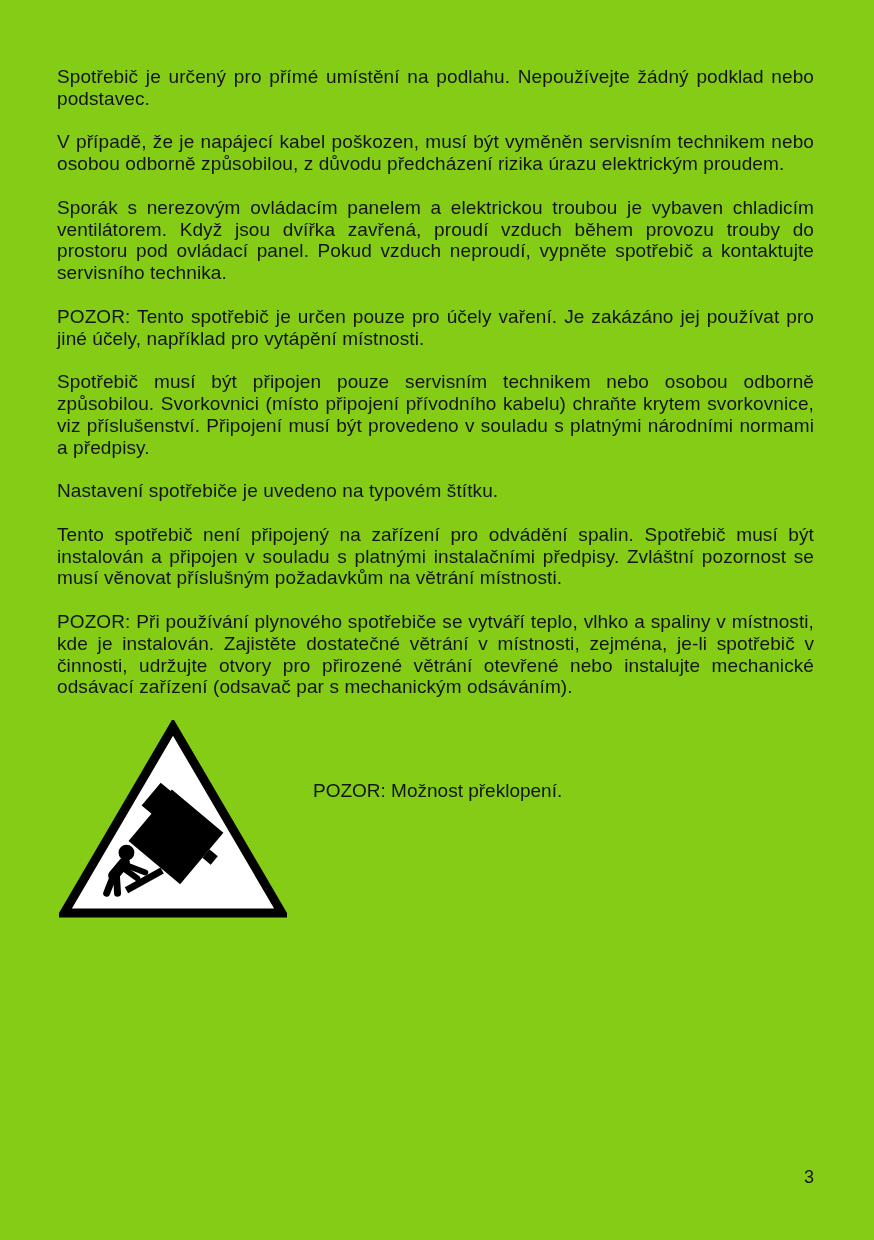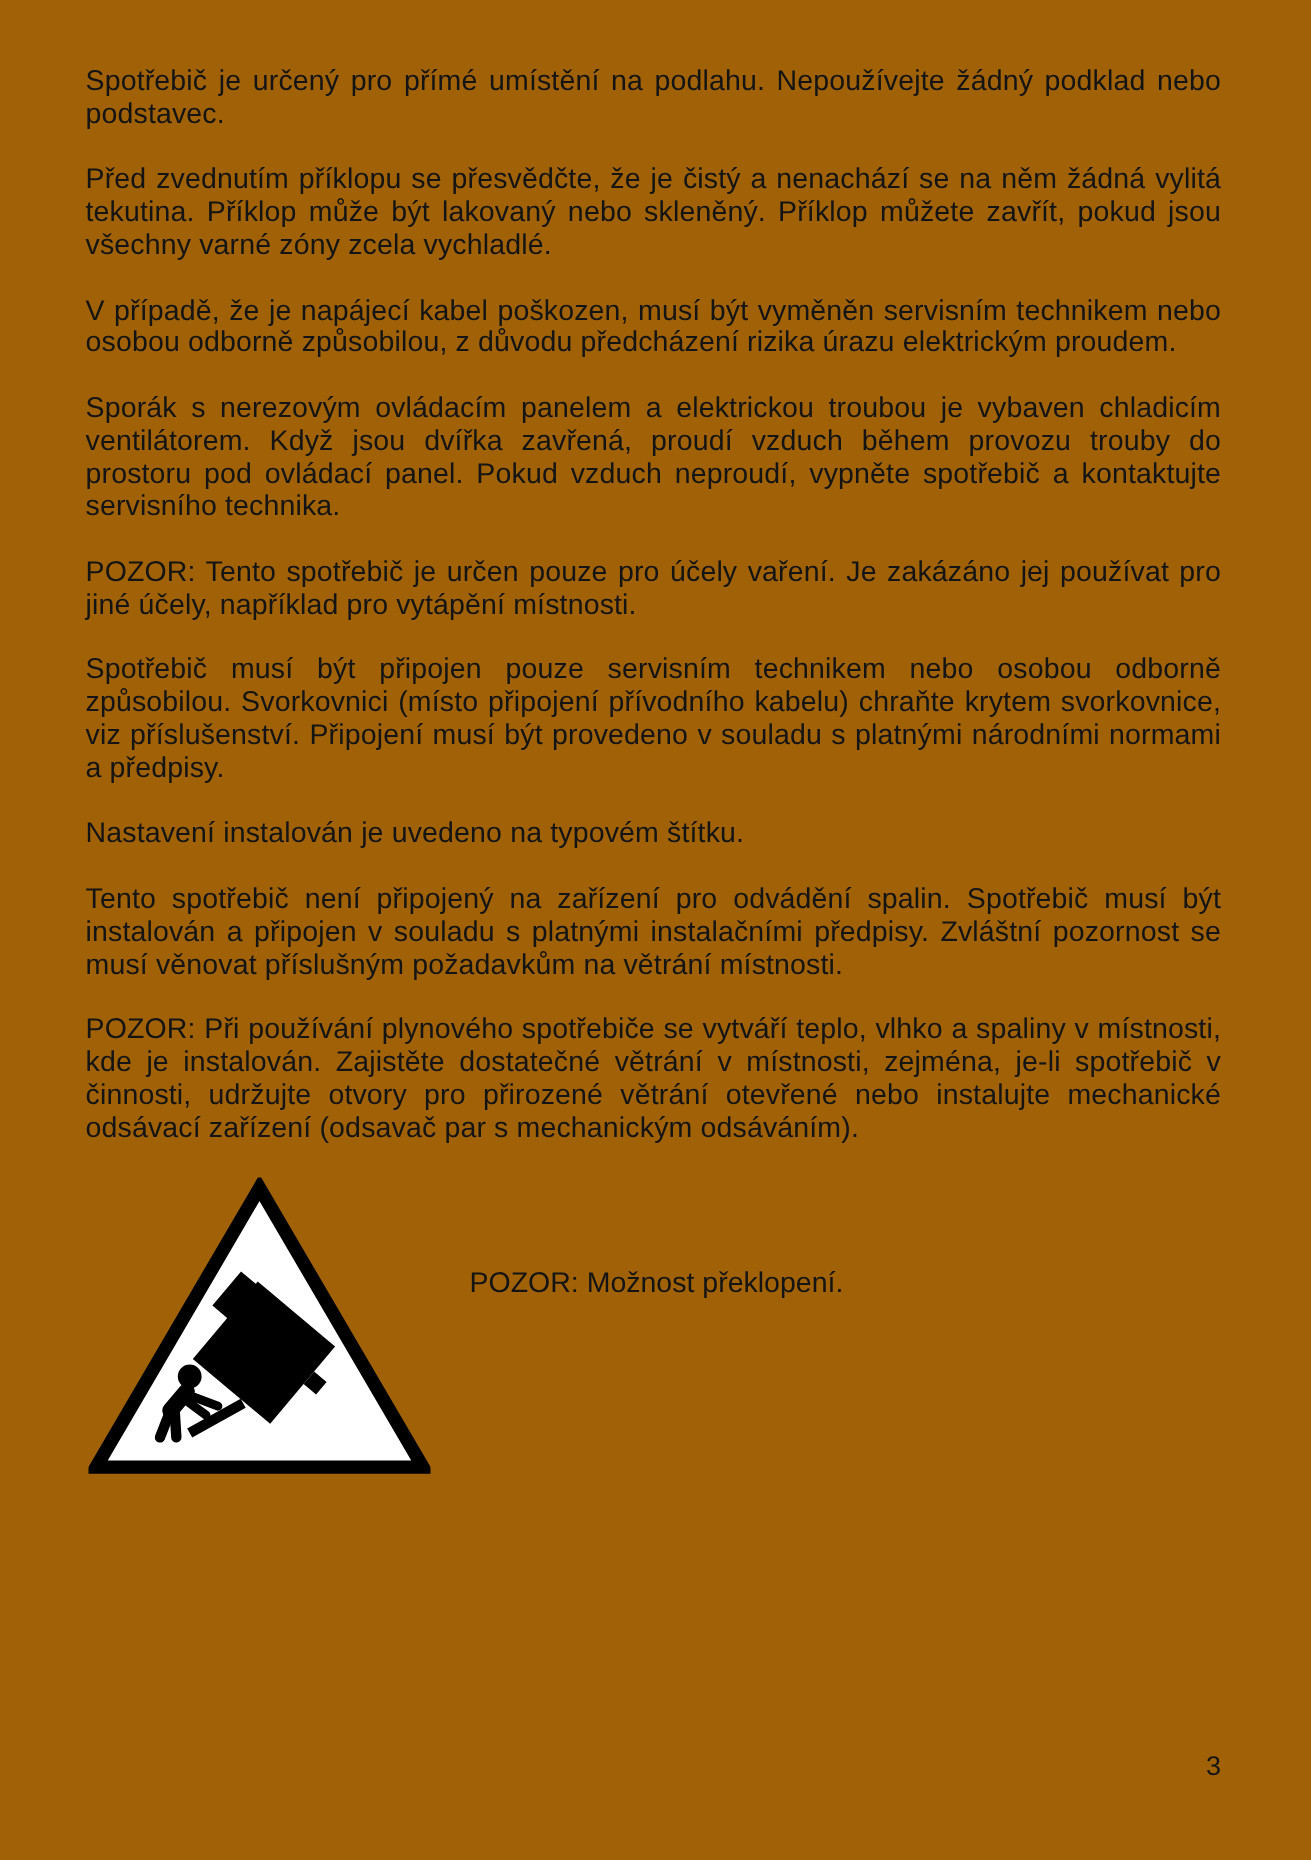--- a/index.html
+++ b/index.html
@@ -1,22 +1,22 @@
 <!DOCTYPE html>
 <html lang="cs"><head>
 <meta charset="utf-8">
 <style>
   html, body { margin: 0; padding: 0; background: #ffffff; }
   .page {
     position: relative;
     width: 874px;
     height: 1240px;
-    background: #a16207;
+    background: #84cc16;
     box-sizing: border-box;
-    padding: 44px 60px 0 57px;
+    padding: 66px 60px 0 57px;
     font-family: "Liberation Sans", "DejaVu Sans", sans-serif;
     color: #141414;
     overflow: hidden;
   }
   .body-text p {
     margin: 0 0 21.8px 0;
     font-size: 19px;
     line-height: 21.8px;
     text-align: justify;
     letter-spacing: 0.1px;
@@ -49,26 +49,25 @@
     line-height: 21px;
   }
 </style>
 </head>
 <body>
 
 <div class="page">
 
   <div class="body-text">
     <p>Spotřebič je určený pro přímé umístění na podlahu. Nepoužívejte žádný podklad nebo podstavec.</p>
-    <p>Před zvednutím příklopu se přesvědčte, že je čistý a nenachází se na něm žádná vylitá tekutina. Příklop může být lakovaný nebo skleněný. Příklop můžete zavřít, pokud jsou všechny varné zóny zcela vychladlé.</p>
     <p>V případě, že je napájecí kabel poškozen, musí být vyměněn servisním technikem nebo osobou odborně způsobilou, z důvodu předcházení rizika úrazu elektrickým proudem.</p>
     <p>Sporák s nerezovým ovládacím panelem a elektrickou troubou je vybaven chladicím ventilátorem. Když jsou dvířka zavřená, proudí vzduch během provozu trouby do prostoru pod ovládací panel. Pokud vzduch neproudí, vypněte spotřebič a kontaktujte servisního technika.</p>
     <p>POZOR: Tento spotřebič je určen pouze pro účely vaření. Je zakázáno jej používat pro jiné účely, například pro vytápění místnosti.</p>
     <p>Spotřebič musí být připojen pouze servisním technikem nebo osobou odborně způsobilou. Svorkovnici (místo připojení přívodního kabelu) chraňte krytem svorkovnice, viz příslušenství. Připojení musí být provedeno v souladu s platnými národními normami a předpisy.</p>
-    <p>Nastavení instalován je uvedeno na typovém štítku.</p>
+    <p>Nastavení spotřebiče je uvedeno na typovém štítku.</p>
     <p>Tento spotřebič není připojený na zařízení pro odvádění spalin. Spotřebič musí být instalován a připojen v souladu s platnými instalačními předpisy. Zvláštní pozornost se musí věnovat příslušným požadavkům na větrání místnosti.</p>
     <p>POZOR: Při používání plynového spotřebiče se vytváří teplo, vlhko a spaliny v místnosti, kde je instalován. Zajistěte dostatečné větrání v místnosti, zejména, je-li spotřebič v činnosti, udržujte otvory pro přirozené větrání otevřené nebo instalujte mechanické odsávací zařízení (odsavač par s mechanickým odsáváním).</p>
   </div>
 
   <div class="warning-row">
     <div class="warning-icon">
       <svg viewBox="0 0 230 200" width="228" height="198" xmlns="http://www.w3.org/2000/svg" aria-hidden="true">
 
         <path d="M115 7 L225 195 L5 195 Z" fill="#ffffff" stroke="#000000" stroke-width="9" stroke-linejoin="miter"></path>
 

